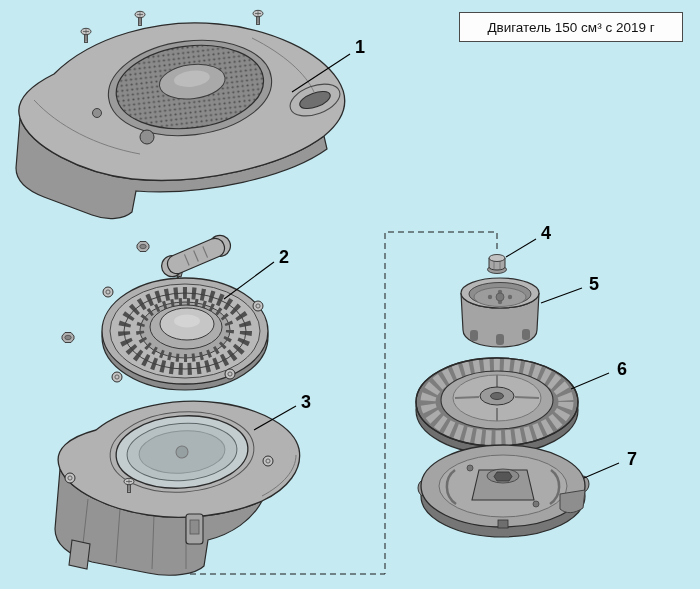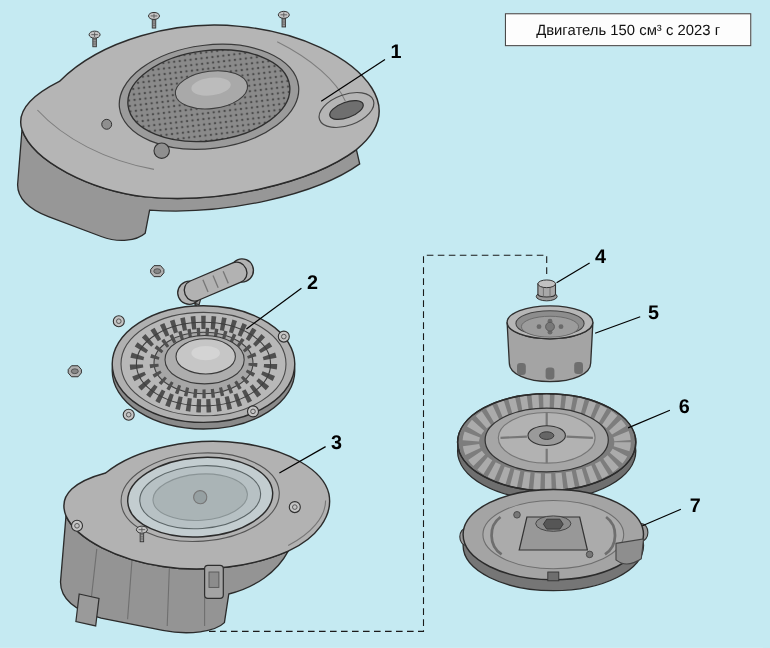--- a/index.html
+++ b/index.html
@@ -226,16 +226,16 @@
     <line x1="609" y1="373" x2="571" y2="389" stroke="#000" stroke-width="1.1"></line>
     <text class="callout-num" x="622" y="375" text-anchor="middle">6</text>
   </g>
   <g>
     <line x1="619" y1="463" x2="584" y2="478" stroke="#000" stroke-width="1.1"></line>
     <text class="callout-num" x="632" y="465" text-anchor="middle">7</text>
   </g>
 </svg>
 
 <div class="title-box">
-  <span>Двигатель 150 см³ с 2023 г</span>
+  <span>Двигатель 150 см³ с 2019 г</span>
 </div>
 
 </div>
 
 </body></html>

